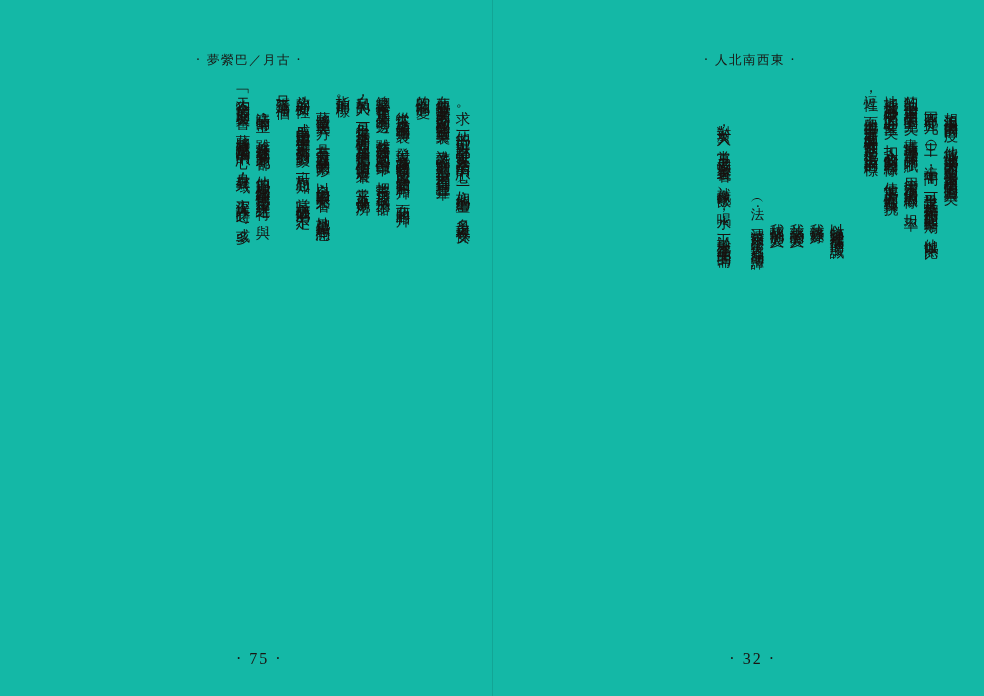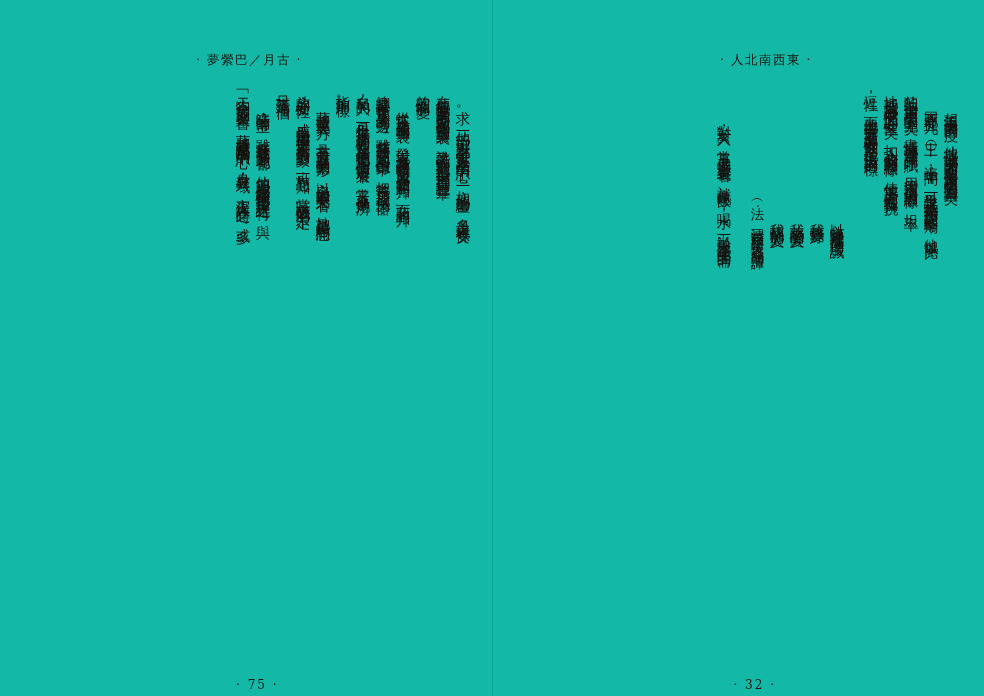--- a/index.html
+++ b/index.html
@@ -49,29 +49,30 @@
     font-size: 12.5px;
     letter-spacing: 1.5px;
     color: #1a1512;
     white-space: nowrap;
     font-family: "DejaVu Serif", "Liberation Serif", serif;
   }
   .runhead-left {
     left: 196px;
   }
   .runhead-right {
-    right: 172px;
+    right: 188px;
   }
   
   .folio {
     position: absolute;
-    bottom: 4px;
-    font-size: 12px;
+    bottom: 28px;
+    font-size: 16px;
     letter-spacing: 2px;
     color: #1a1512;
+    font-family: Liberation Serif, serif;
   }
   .folio-left { left: 236px; }
   .folio-right { right: 208px; }
 
   
   .vcols {
     position: absolute;
     top: 84px;
     bottom: 44px;
     display: flex;

